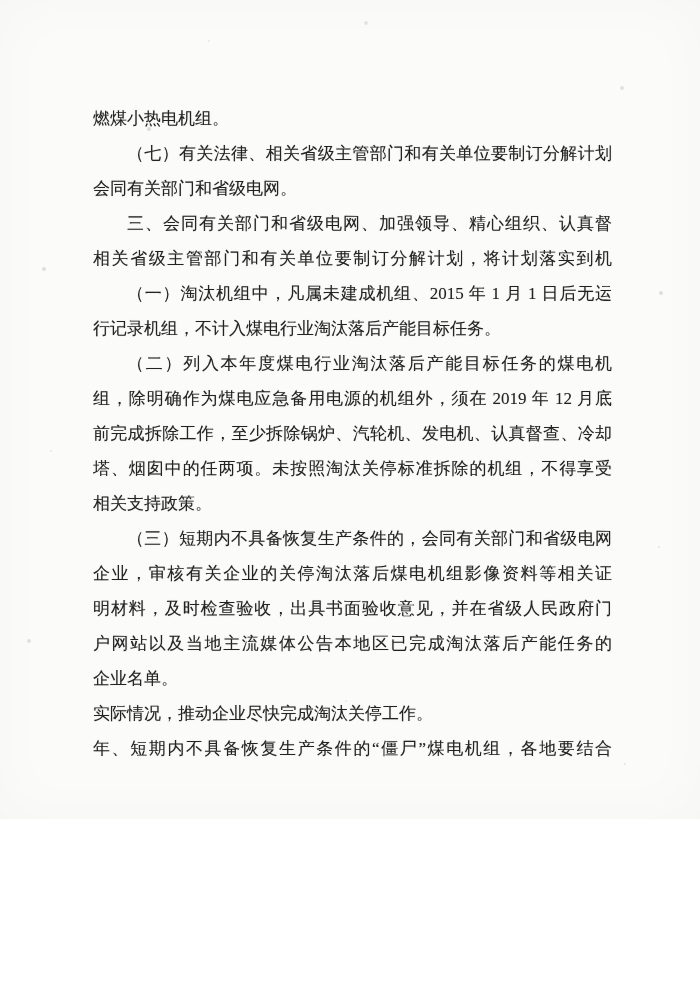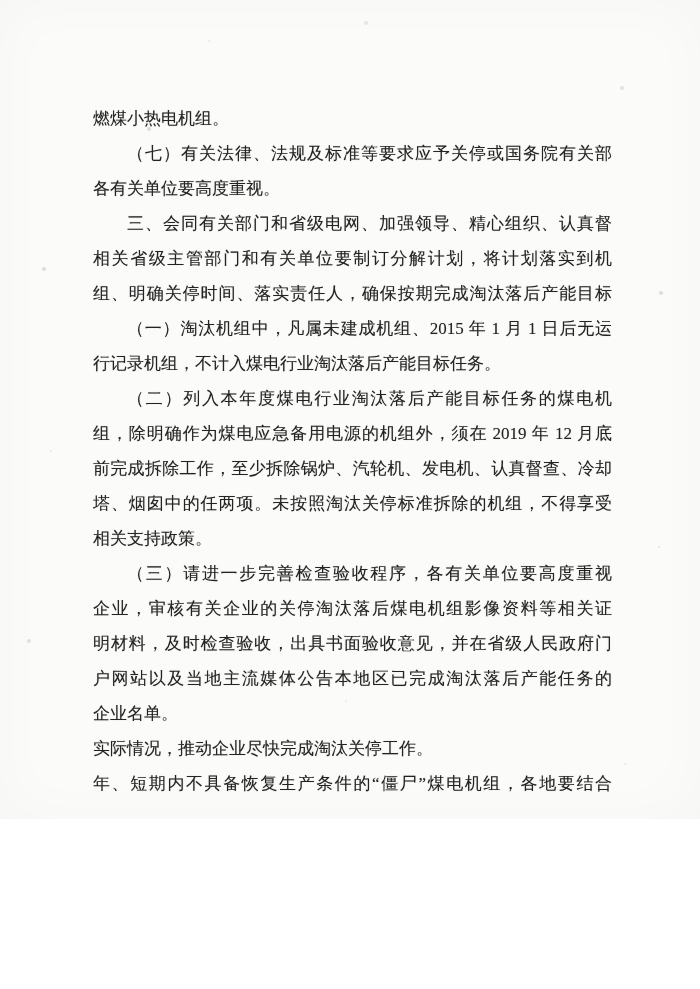--- a/index.html
+++ b/index.html
@@ -78,33 +78,32 @@
       50px 450px 0 0 rgba(110,110,110,0.13);
   }
 </style>
 </head>
 <body>
 
 <div class="page">
   <div class="speckles"></div>
   <div class="textblock">
       <div class="line end">燃煤小热电机组。</div>
-      <div class="line indent">（七）有关法律、法规及标准等要求应予关停或国务院有关部</div>
-      <div class="line end">各有关单位要高度重视。</div>
+      <div class="line indent">（七）有关法律、相关省级主管部门和有关单位要制订分解计划</div>
+      <div class="line end">会同有关部门和省级电网。</div>
       <div class="line indent">三、会同有关部门和省级电网、加强领导、精心组织、认真督查，</div>
       <div class="line">相关省级主管部门和有关单位要制订分解计划，将计划落实到机</div>
-      <div class="line">组、明确关停时间、落实责任人，确保按期完成淘汰落后产能目标</div>
       <div class="line indent">（一）淘汰机组中，凡属未建成机组、2015 年 1 月 1 日后无运</div>
       <div class="line end">行记录机组，不计入煤电行业淘汰落后产能目标任务。</div>
       <div class="line indent">（二）列入本年度煤电行业淘汰落后产能目标任务的煤电机</div>
       <div class="line">组，除明确作为煤电应急备用电源的机组外，须在 2019 年 12 月底</div>
       <div class="line">前完成拆除工作，至少拆除锅炉、汽轮机、发电机、认真督查、冷却</div>
       <div class="line">塔、烟囱中的任两项。未按照淘汰关停标准拆除的机组，不得享受</div>
       <div class="line end">相关支持政策。</div>
-      <div class="line indent">（三）请进一步完善检查验收程序，各有关单位要高度重视</div>
+      <div class="line indent">（三）短期内不具备恢复生产条件的，会同有关部门和省级电网</div>
       <div class="line">企业，审核有关企业的关停淘汰落后煤电机组影像资料等相关证</div>
       <div class="line">明材料，及时检查验收，出具书面验收意见，并在省级人民政府门</div>
       <div class="line">户网站以及当地主流媒体公告本地区已完成淘汰落后产能任务的</div>
       <div class="line end">企业名单。</div>
       <div class="line end">实际情况，推动企业尽快完成淘汰关停工作。</div>
       <div class="line">年、短期内不具备恢复生产条件的“僵尸”煤电机组，各地要结合</div>
     </div>
   <div class="pageno">— 3 —</div>
 </div>
 

